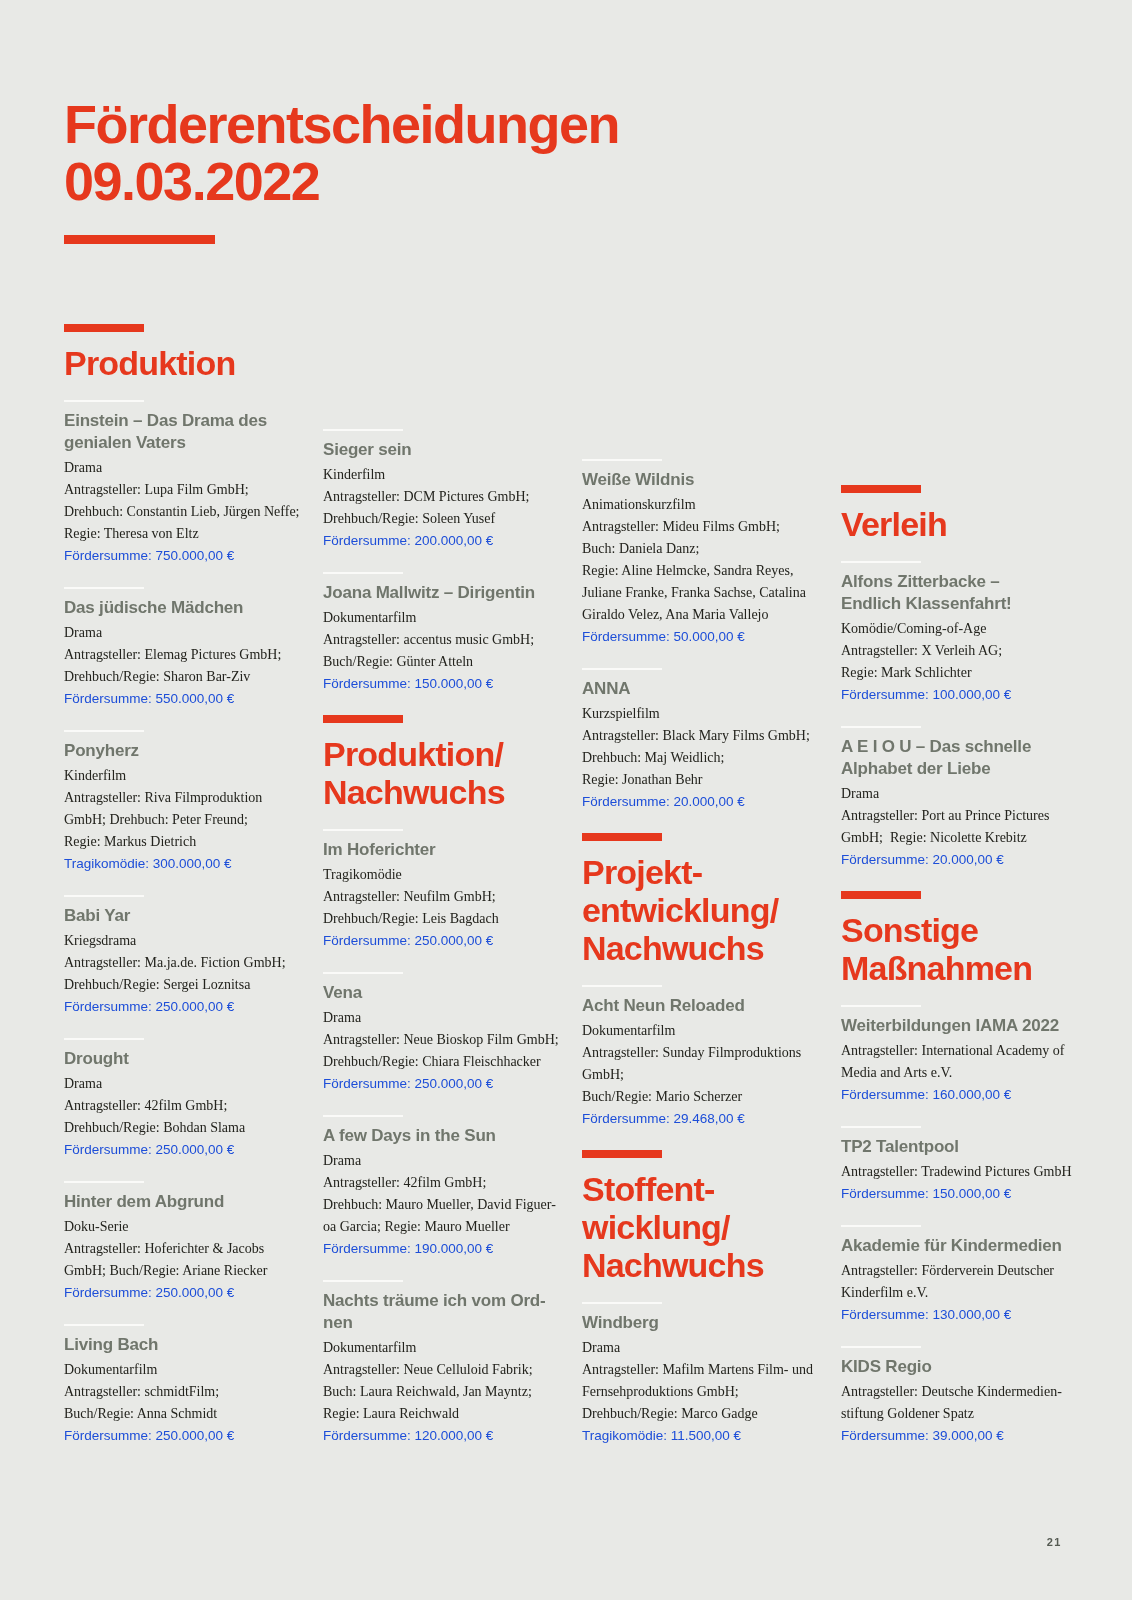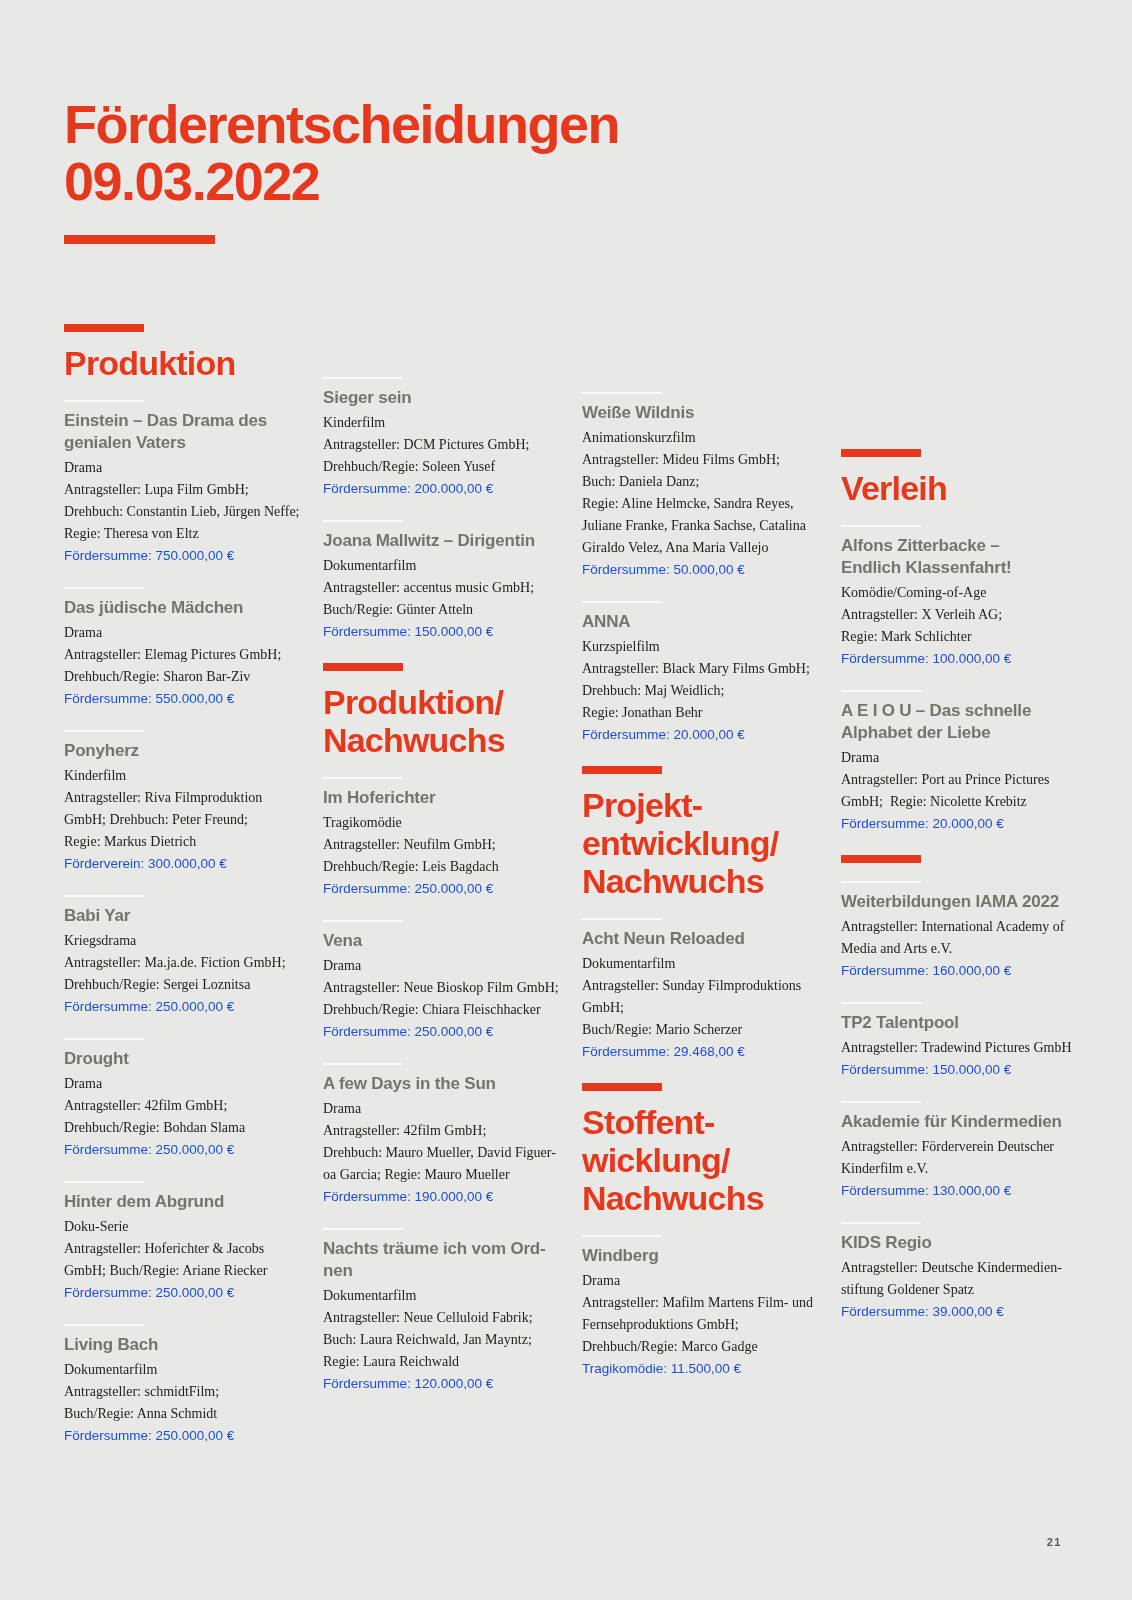--- a/index.html
+++ b/index.html
@@ -13,21 +13,21 @@
   .page{padding:96px 40px 0 64px;}
   .main-title{
     margin:0;
     font-size:54px;font-weight:bold;
     color:#e6381d;
     line-height:1.05;
     letter-spacing:-1.5px;
     white-space:pre-line;
   }
   .title-bar{width:151px;height:9px;background:#e6381d;margin-top:26px;}
-  .columns{display:flex;gap:24px;margin-top:80px;align-items:center;}
+  .columns{display:flex;gap:24px;margin-top:80px;align-items:flex-end;}
   .col{flex:0 0 235px;width:235px;}
   .section{margin-bottom:18px;}
   .section.mid{margin-top:16px;}
   .red-bar{width:80px;height:8px;background:#e6381d;margin-bottom:12px;}
   .section-heading{
     margin:0;
     font-size:34px;font-weight:bold;
     color:#e6381d;
     line-height:38px;
     letter-spacing:-0.8px;
@@ -100,21 +100,21 @@
 Drehbuch/Regie: Sharon Bar-Ziv</p>
         <p class="entry-summe">Fördersumme: 550.000,00 €</p>
       </div>
       <div class="entry">
         <div class="entry-divider"></div>
         <h3 class="entry-title">Ponyherz</h3>
         <p class="entry-body">Kinderfilm
 Antragsteller: Riva Filmproduktion
 GmbH; Drehbuch: Peter Freund;
 Regie: Markus Dietrich</p>
-        <p class="entry-summe">Förderverein: 300.000,00 €</p>
+        <p class="entry-summe">Tragikomödie: 300.000,00 €</p>
       </div>
       <div class="entry">
         <div class="entry-divider"></div>
         <h3 class="entry-title">Babi Yar</h3>
         <p class="entry-body">Kriegsdrama
 Antragsteller: Ma.ja.de. Fiction GmbH;
 Drehbuch/Regie: Sergei Loznitsa</p>
         <p class="entry-summe">Fördersumme: 250.000,00 €</p>
       </div>
       <div class="entry">
@@ -273,20 +273,22 @@
         <div class="entry-divider"></div>
         <h3 class="entry-title">A E I O U – Das schnelle
 Alphabet der Liebe</h3>
         <p class="entry-body">Drama
 Antragsteller: Port au Prince Pictures
 GmbH;  Regie: Nicolette Krebitz</p>
         <p class="entry-summe">Fördersumme: 20.000,00 €</p>
       </div>
       <div class="section mid">
         <div class="red-bar"></div>
+        <h2 class="section-heading">Sonstige
+Maßnahmen</h2>
       </div>
       <div class="entry">
         <div class="entry-divider"></div>
         <h3 class="entry-title">Weiterbildungen IAMA 2022</h3>
         <p class="entry-body">Antragsteller: International Academy of
 Media and Arts e.V.</p>
         <p class="entry-summe">Fördersumme: 160.000,00 €</p>
       </div>
       <div class="entry">
         <div class="entry-divider"></div>

